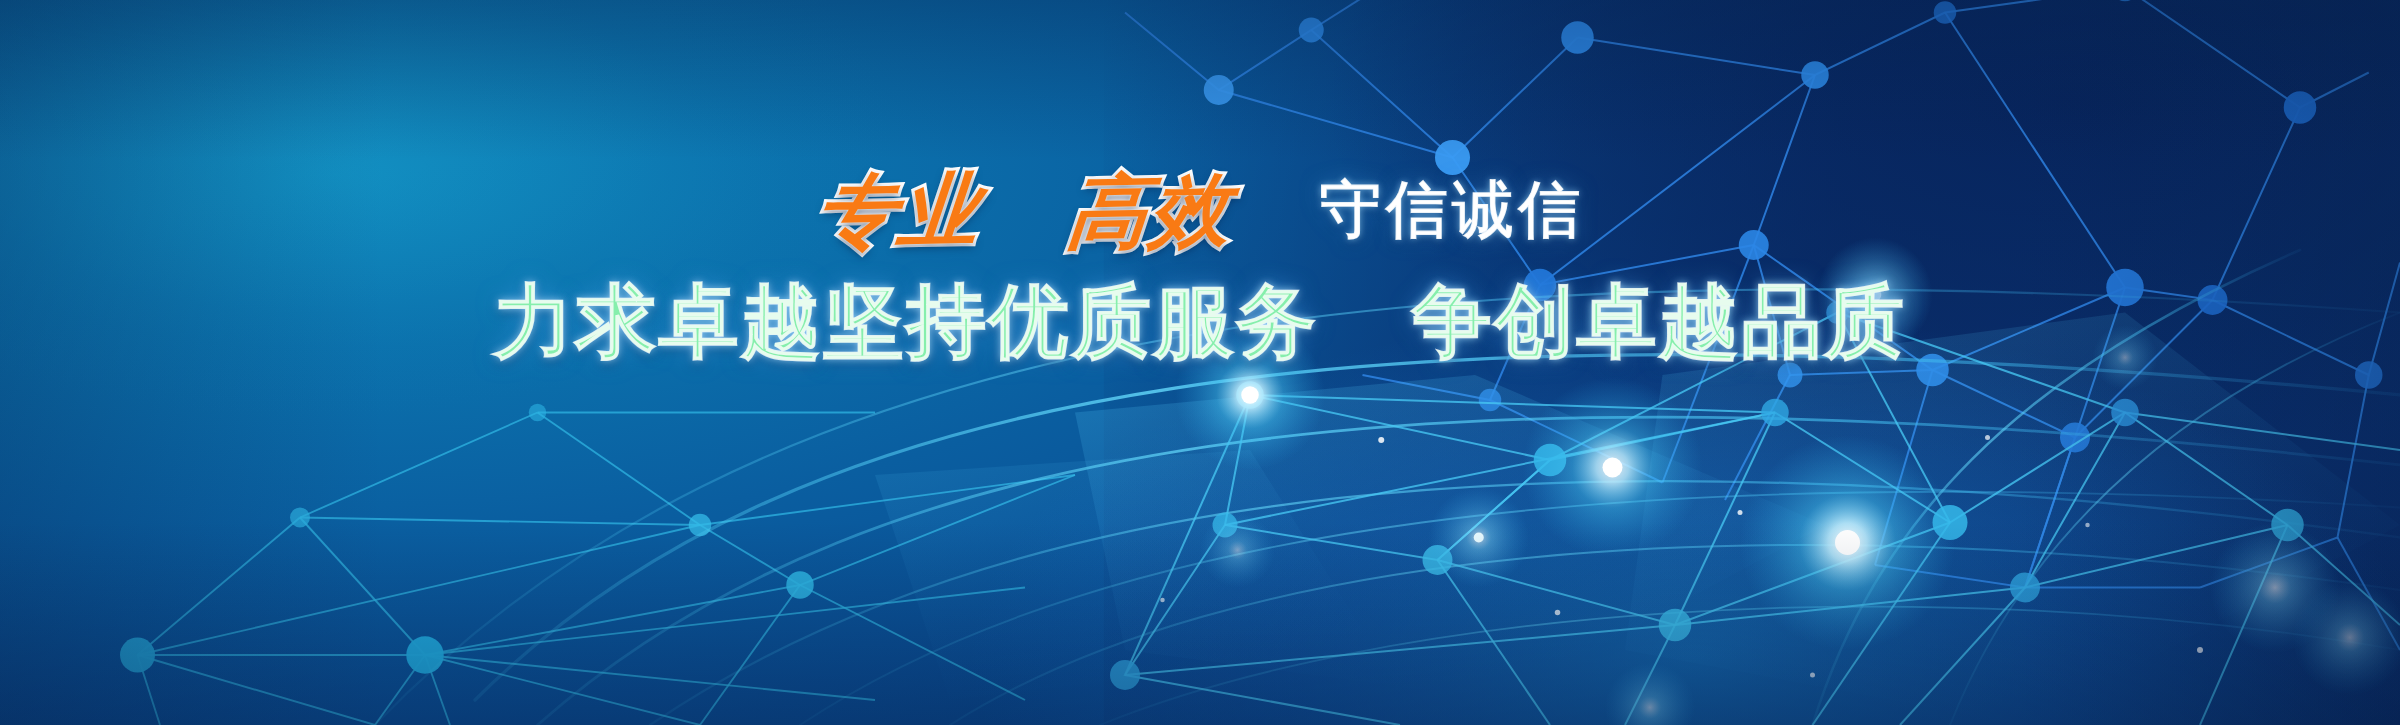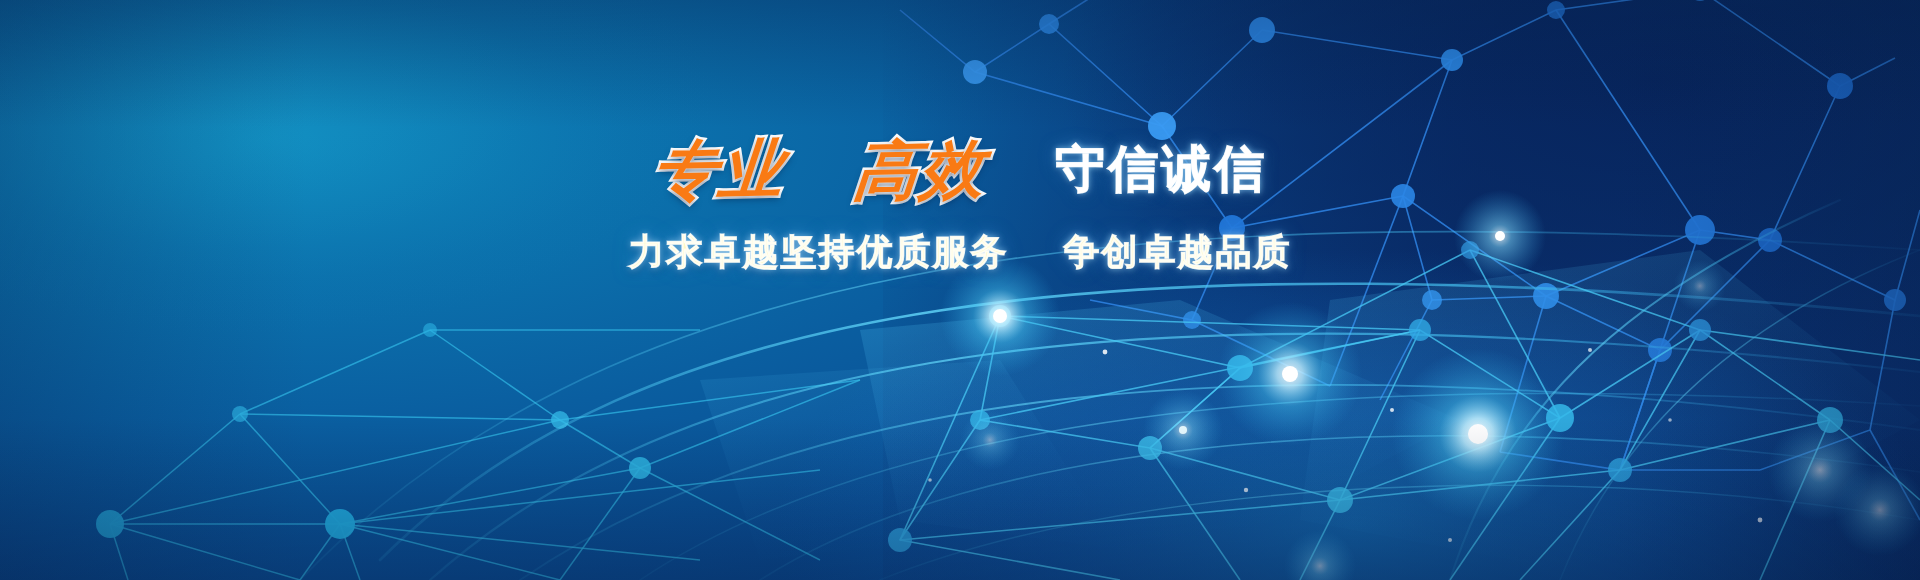--- a/index.html
+++ b/index.html
@@ -74,41 +74,41 @@
     -webkit-text-stroke:5px #ffffff;
     paint-order:stroke fill;
     text-shadow:
       0 0 2px rgba(255,255,255,.95),
       0 3px 7px rgba(3,30,70,.55);
     transform:skewX(-6deg) rotate(-1.2deg);
   }
   .seg-gap{ display:inline-block; width:36px; }
   .seg-white{
     font-family:"DejaVu Sans","Liberation Sans",sans-serif;
-    font-weight:700;
+    font-weight:400;
     font-size:50px;
     color:#ffffff;
     letter-spacing:3px;
     -webkit-text-stroke:1px rgba(255,255,255,.85);
     text-shadow:
       0 0 6px rgba(150,215,255,.85),
       0 0 16px rgba(90,180,255,.55),
       0 3px 8px rgba(4,32,74,.55);
     position:relative;
     top:-6px;
   }
   .subline{
     display:block;
-    margin-top:26px;
+    margin-top:12px;
     font-family:"DejaVu Sans","Liberation Sans",sans-serif;
     font-weight:700;
-    font-size:36px;
+    font-size:64px;
     letter-spacing:2px;
     white-space:nowrap;
-    color:#fef9c3;
+    color:#86efac;
     -webkit-text-stroke:1px rgba(255,255,255,.8);
     text-shadow:
       0 0 7px rgba(160,220,255,.9),
       0 0 18px rgba(80,175,255,.6),
       0 3px 9px rgba(4,32,74,.6);
   }
   .subline .sub-gap{ display:inline-block; width:26px; }
 </style>
 </head>
 <body>

